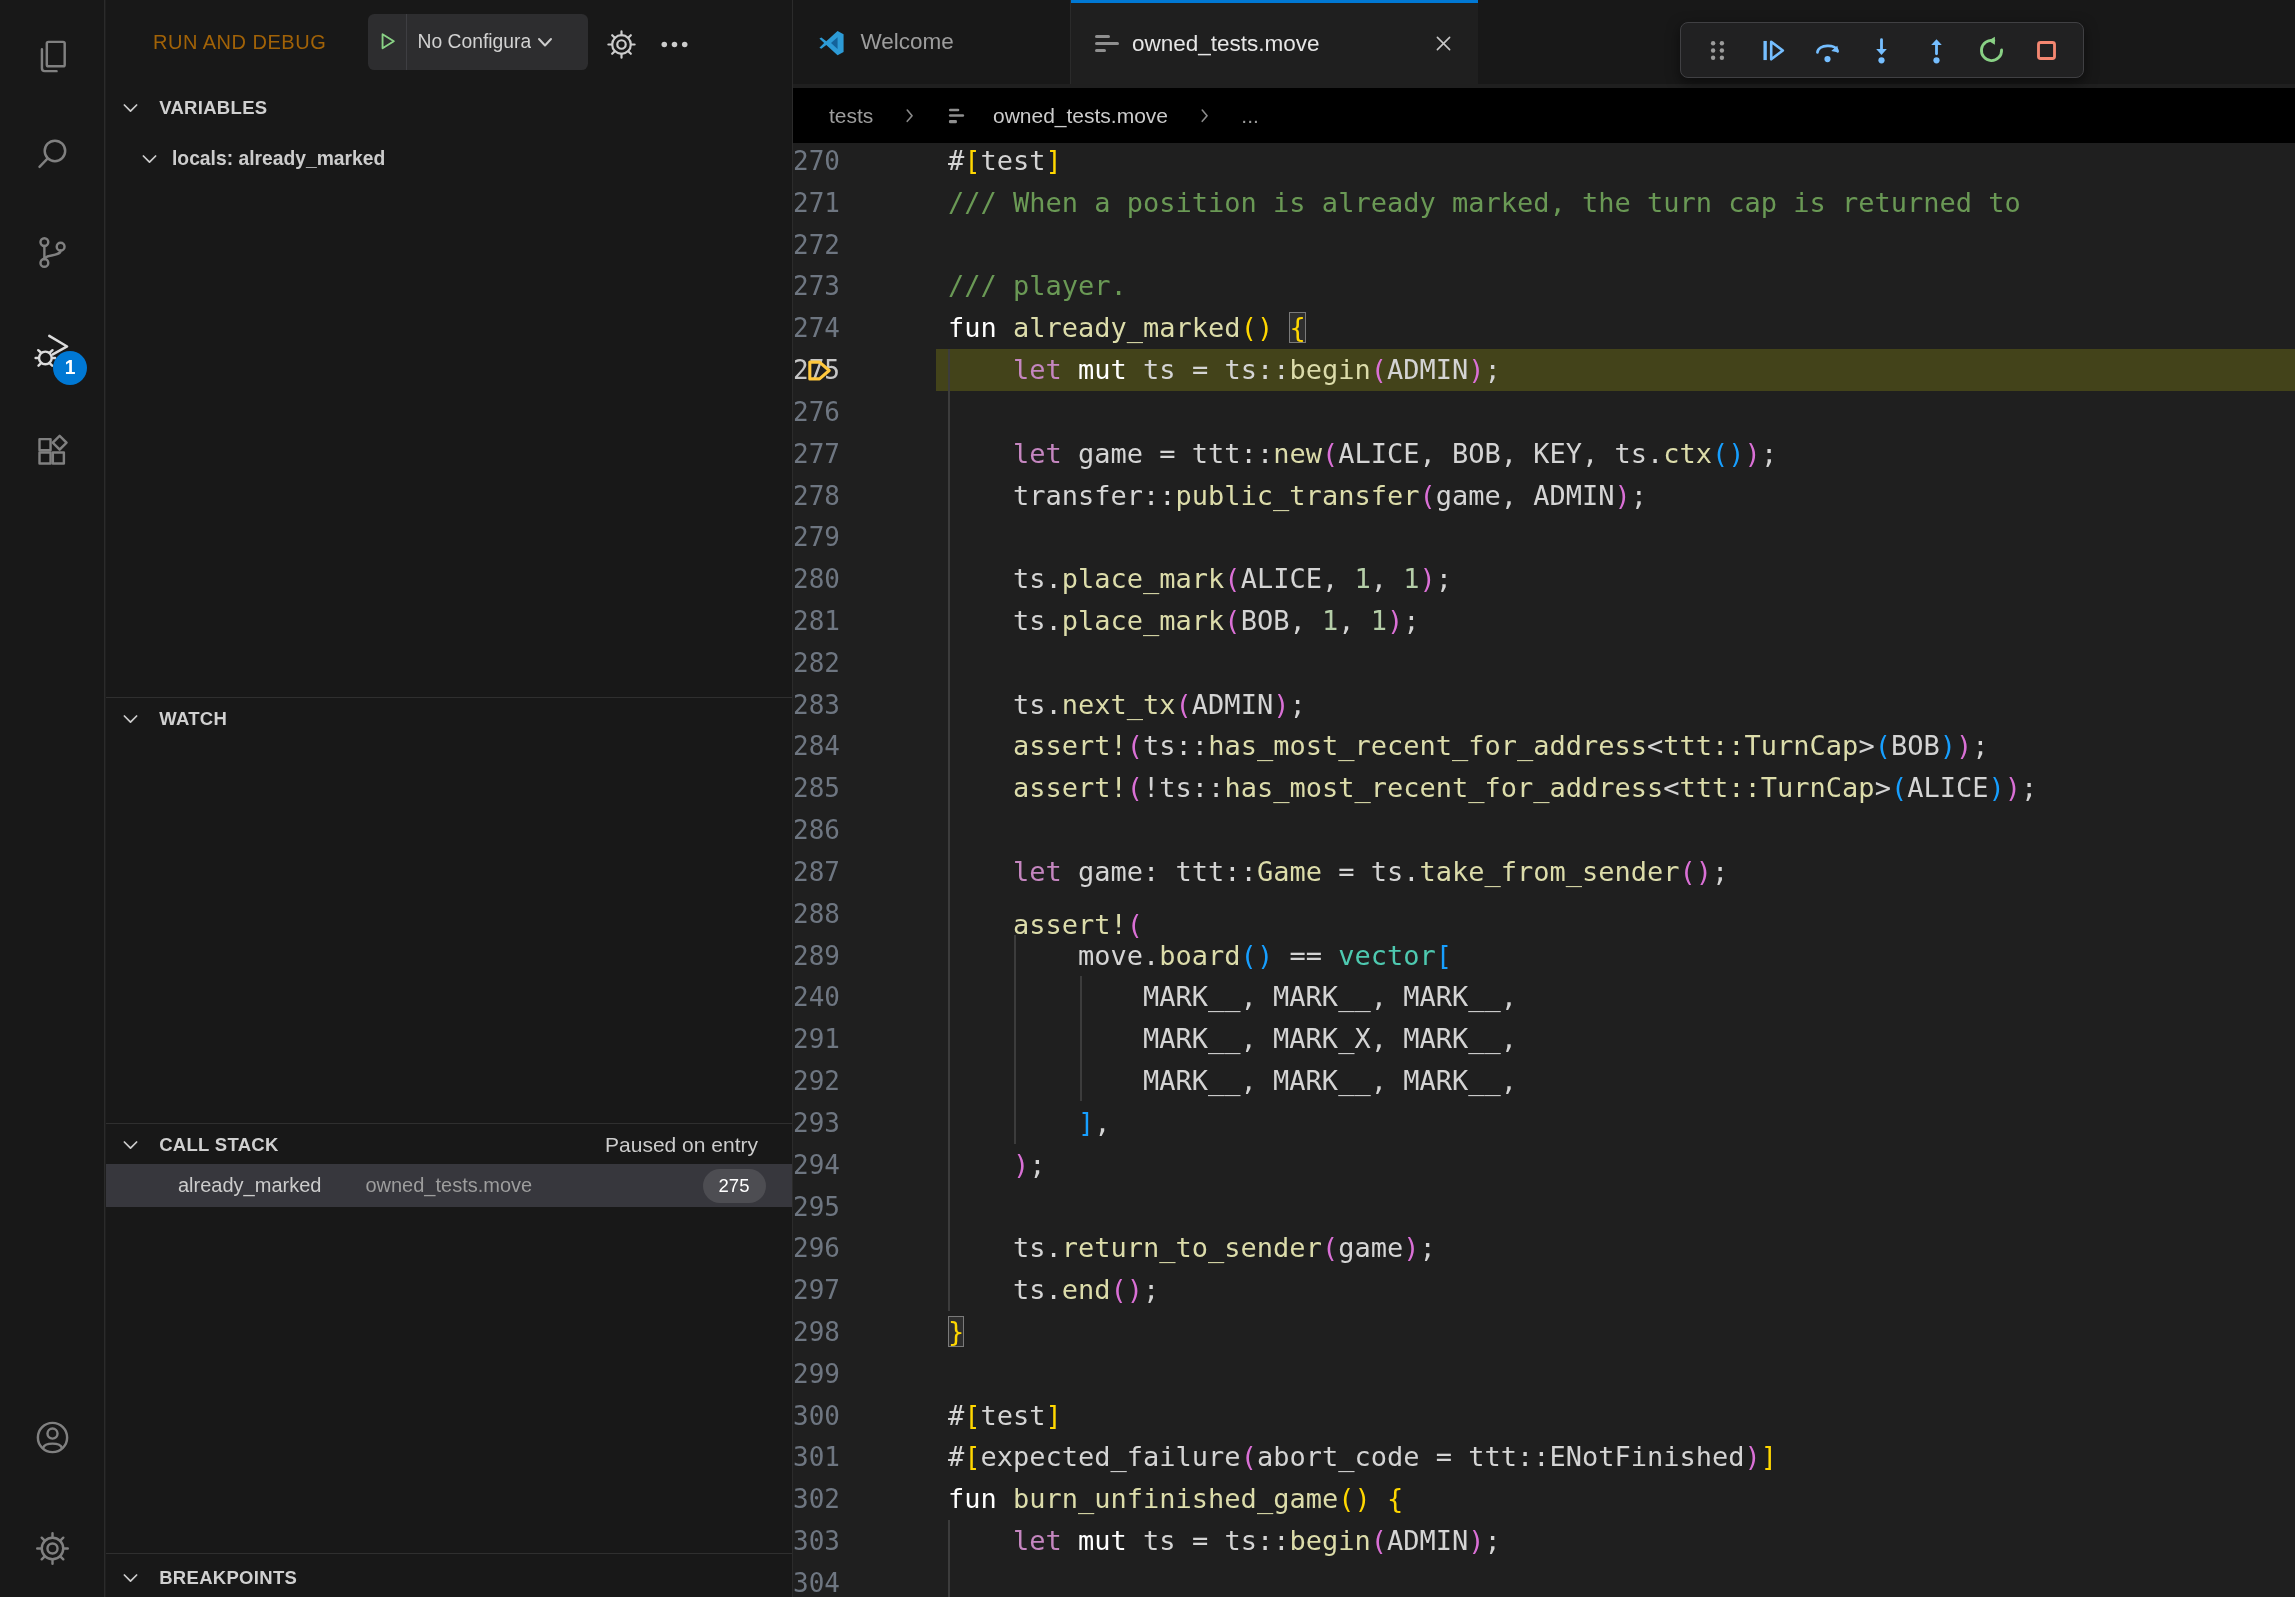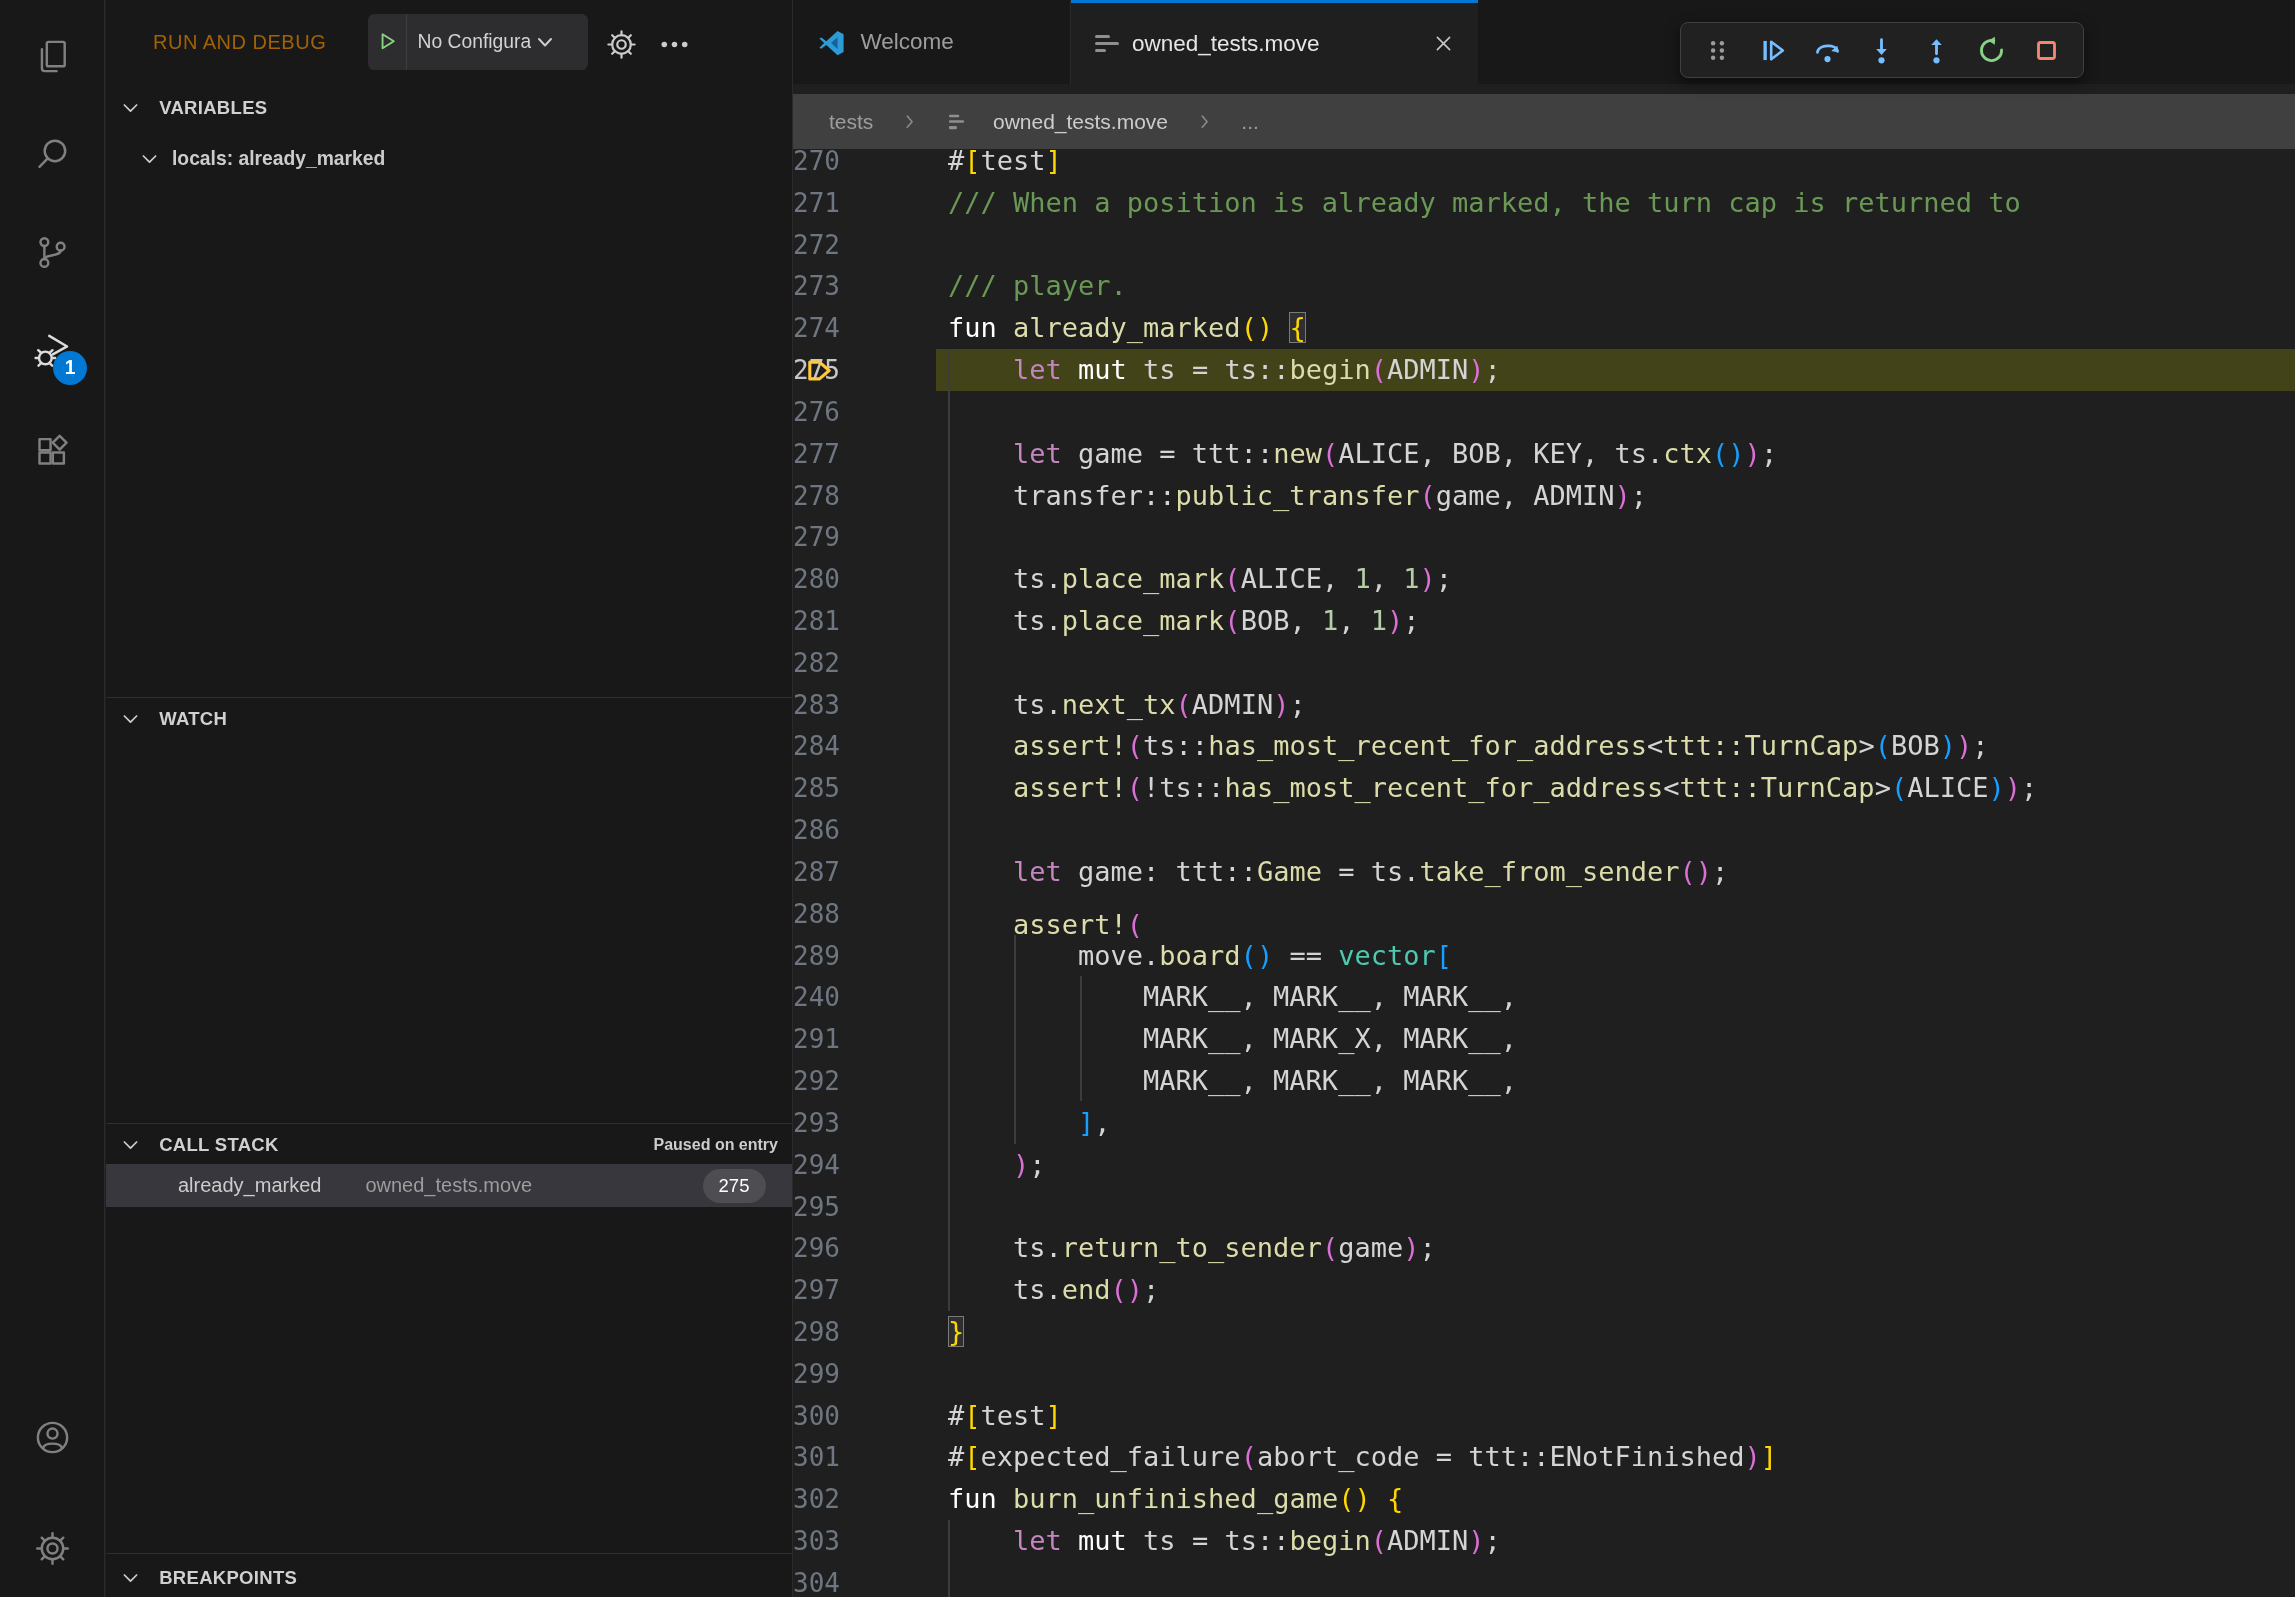--- a/index.html
+++ b/index.html
@@ -25,36 +25,36 @@
   .hdr-ic{position:absolute;top:26.5px;width:35px;height:35px;}
   .hdr-ic svg{width:35px;height:35px;stroke:#cccccc;fill:none;stroke-width:1.5;stroke-linecap:round;}
   .sect{position:absolute;left:0;width:100%;height:42px;display:flex;align-items:center;}
   .sect .chev{margin-left:13.7px;width:21px;height:21px;flex:none;}
   .chev svg,.rc-chev svg{stroke:#cccccc;fill:none;stroke-width:2;stroke-linecap:round;stroke-linejoin:round;}
   .sect .lbl{margin-left:18.5px;font-size:18.5px;font-weight:700;color:#d0d0d0;letter-spacing:0.3px;}
   .scope-row{position:absolute;left:0;top:138px;width:100%;height:42px;display:flex;align-items:center;}
   .scope-row .chev{margin-left:33px;width:21px;height:21px;}
   .scope-row .lbl{margin-left:12px;font-size:19.3px;font-weight:600;color:#cccccc;}
   .divider{position:absolute;left:0;width:100%;height:0.8px;background:#2f2f2f;}
-  .paused{position:absolute;right:14px;font-size:16px;font-weight:700;color:#cccccc;}
+  .paused{position:absolute;right:34px;font-size:21px;font-weight:400;color:#cccccc;}
   .frame-row{position:absolute;left:0;top:1164px;width:100%;height:43px;background:#37373d;display:flex;align-items:center;}
   .frame-name{margin-left:72px;font-size:20px;color:#cccccc;}
   .frame-file{margin-left:44px;font-size:20px;color:#9d9d9d;}
   .frame-pill{position:absolute;right:26.5px;min-width:63px;height:34px;border-radius:17px;background:#4d4d52;color:#ffffff;
               font-size:18.5px;display:flex;align-items:center;justify-content:center;padding:0 8px;box-sizing:border-box;}
 
   
   .editor{position:absolute;left:792px;top:0;width:1503px;height:100%;background:#1f1f1f;border-left:0.8px solid #2b2b2b;box-sizing:border-box;}
   .tabs{position:absolute;left:0;top:0;width:100%;height:84px;background:#181818;display:flex;}
   .tab{height:84px;display:flex;align-items:center;box-sizing:border-box;font-size:22.5px;}
   .tab-welcome{width:278px;padding-left:24px;color:#9d9d9d;border-right:0.8px solid #2b2b2b;background:#181818;gap:14.5px;}
   .tab-active{width:407px;padding-left:24px;background:#1f1f1f;color:#e6e6e6;border-top:3.2px solid #0078d4;gap:13px;}
   .tab-close{margin-left:auto;margin-right:21px;width:27px;height:27px;display:flex;align-items:center;justify-content:center;border-radius:4.8px;}
   .tab-close svg{stroke:#c8c8c8;stroke-width:1.8;stroke-linecap:round;}
-  .crumbs{position:absolute;left:0;top:94px;width:100%;height:55px;background:#404040;display:flex;align-items:center;padding-left:36px;box-sizing:border-box;font-size:21px;color:#9d9d9d;gap:27px;}
+  .crumbs{position:absolute;left:0;top:88px;width:100%;height:55px;background:#000000;display:flex;align-items:center;padding-left:36px;box-sizing:border-box;font-size:21px;color:#9d9d9d;gap:27px;}
   .crumb-file{color:#cccccc;}
   .crumb-chev svg{stroke:#8a8a8a;fill:none;stroke-width:2;stroke-linecap:round;stroke-linejoin:round;}
   .barsicon span{display:block;height:3.2px;border-radius:1.6px;background:#8f8f8f;margin-bottom:4px;}
 
   
   .codewrap{position:absolute;left:0;top:0;width:100%;height:100%;}
   .gut{position:absolute;left:0;width:92px;height:42px;line-height:42px;
        font-family:"DejaVu Sans Mono",monospace;font-size:26px;color:#6e7681;}
   .gut.cur{color:#c6c6c6;}
   .cl{position:absolute;left:155px;height:42px;line-height:42px;font-family:"DejaVu Sans Mono",monospace;font-size:27px;white-space:pre;z-index:2;}

